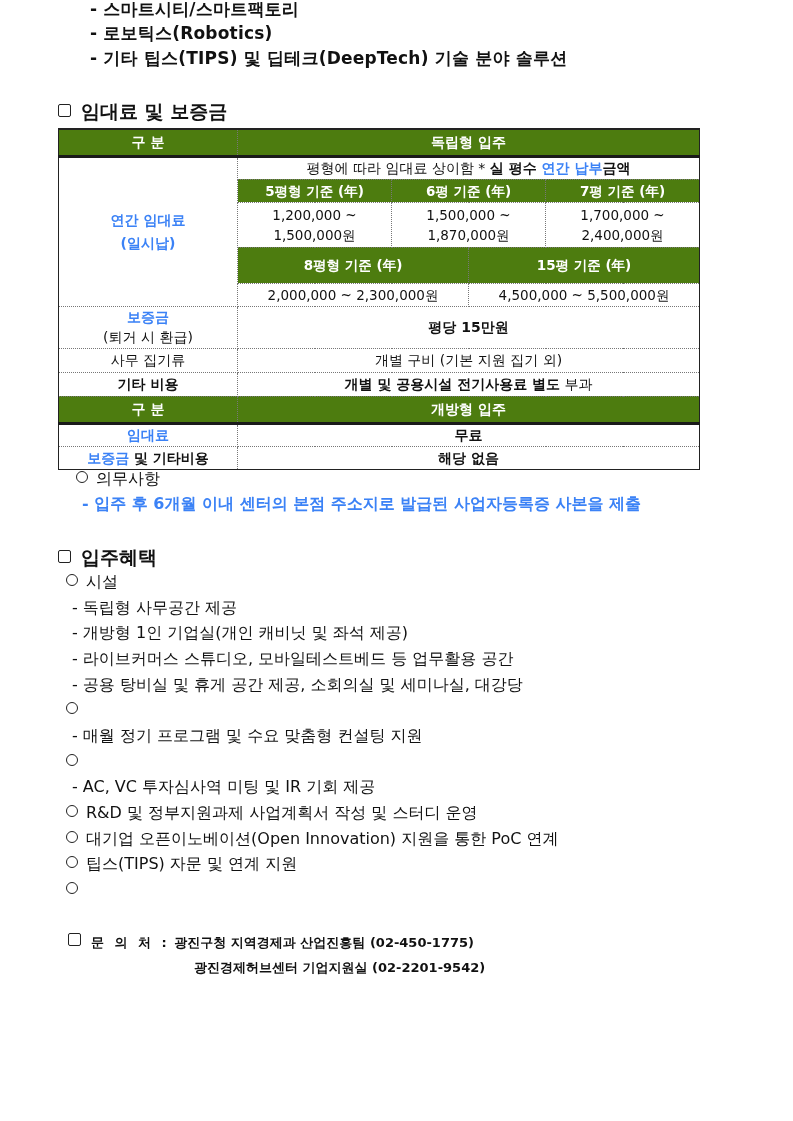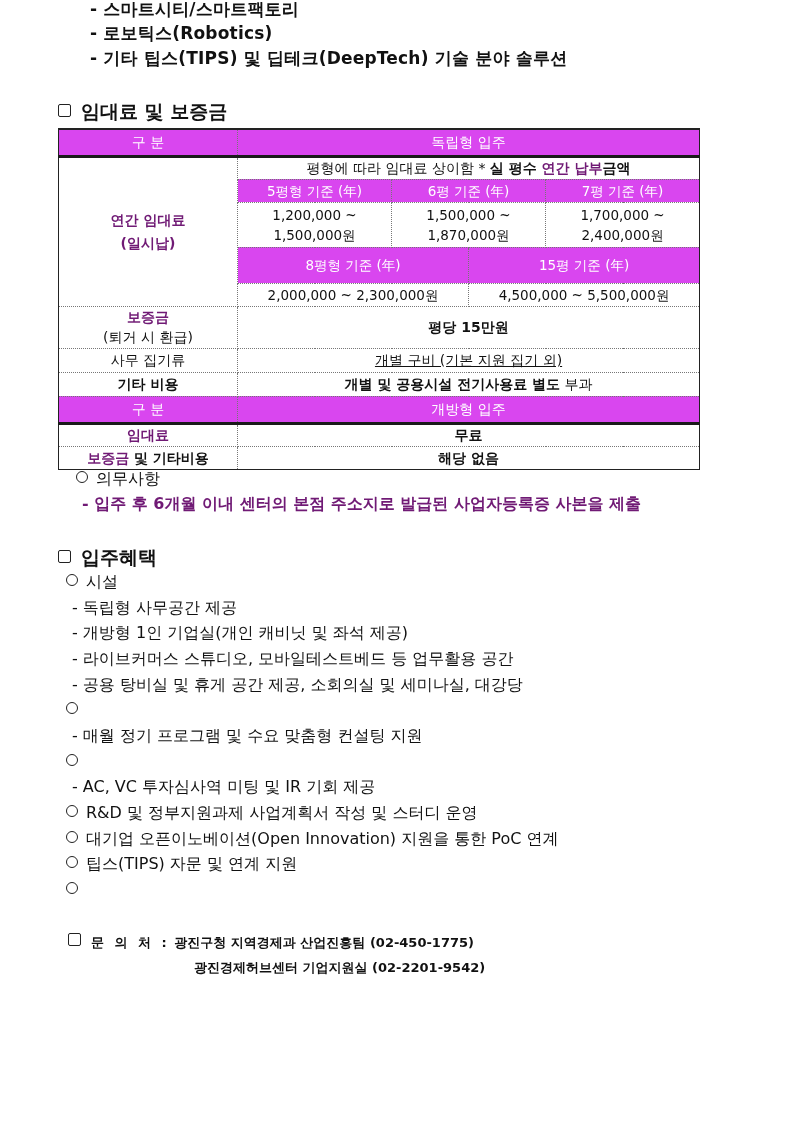--- a/index.html
+++ b/index.html
@@ -2,25 +2,25 @@
 <html><head>
 <meta charset="utf-8">
 <style>
   html, body { margin:0; padding:0; background:#fff; }
   body { width:793px; height:1121px; position:relative; overflow:hidden;
          font-family:"DejaVu Sans", "Liberation Sans", sans-serif; color:#111; }
   .abs { position:absolute; white-space:nowrap; }
   .hd-line { font-weight:bold; font-size:17px; letter-spacing:0.2px; }
   .sec-title { font-weight:bold; font-size:19px; }
   .box { display:inline-block; width:11px; height:11px; border:1.3px solid #222; border-radius:2px; margin-right:10px; vertical-align:1px; }
-  .blue { color:#701a75; }
+  .blue { color:#3b82f6; }
   table.rent { position:absolute; left:58px; top:128px; width:641px; border-collapse:collapse; table-layout:fixed;
                font-size:13.5px; }
   table.rent td { border:1px dotted #777; text-align:center; vertical-align:middle; padding:0; line-height:20px; }
-  table.rent .bluehd { background:#d946ef; color:#fff; font-weight:normal;margin-top:28px; }
+  table.rent .bluehd { background:#4d7c0f; color:#fff; font-weight:bold;margin-top:28px; }
   table.rent .thick-bottom td { border-bottom:3px solid #1a1a1a; }
   table.rent .outer-l { border-left:1.5px solid #222; }
   table.rent .outer-r { border-right:1.5px solid #222; }
   table.rent .b { font-weight:bold; }
   .list-line { font-size:16px; }
   .circ { display:inline-block; width:10px; height:10px; border:1.3px solid #222; border-radius:50%; margin-right:8px; vertical-align:1px; }
   .contact { font-weight:bold; font-size:13px; }
 </style>
 </head>
 <body>
@@ -86,21 +86,21 @@
   </tr>
   <tr style="height:42px;">
     <td class="outer-l">
       <div class="b blue" style="font-size:14px;">보증금</div>
       <div style="font-size:14px;">(퇴거 시 환급)</div>
     </td>
     <td class="outer-r b" colspan="6" style="font-size:14px;">평당 15만원</td>
   </tr>
   <tr style="height:24px;">
     <td class="outer-l" style="font-size:14px;">사무 집기류</td>
-    <td class="outer-r" colspan="6" style="font-size:14px;text-decoration:underline;">개별 구비 (기본 지원 집기 외)</td>
+    <td class="outer-r" colspan="6" style="font-size:14px;">개별 구비 (기본 지원 집기 외)</td>
   </tr>
   <tr style="height:24px;">
     <td class="outer-l b" style="font-size:14px;">기타 비용</td>
     <td class="outer-r" colspan="6" style="font-size:14px;">
       <span class="b">개별 및 공용시설 전기사용료 별도</span><span> 부과</span>
     </td>
   </tr>
   <tr class="thick-bottom" style="height:27px;">
     <td class="bluehd outer-l" style="font-size:14px;">구 분</td>
     <td class="bluehd outer-r" colspan="6" style="font-size:14px;">개방형 입주</td>

